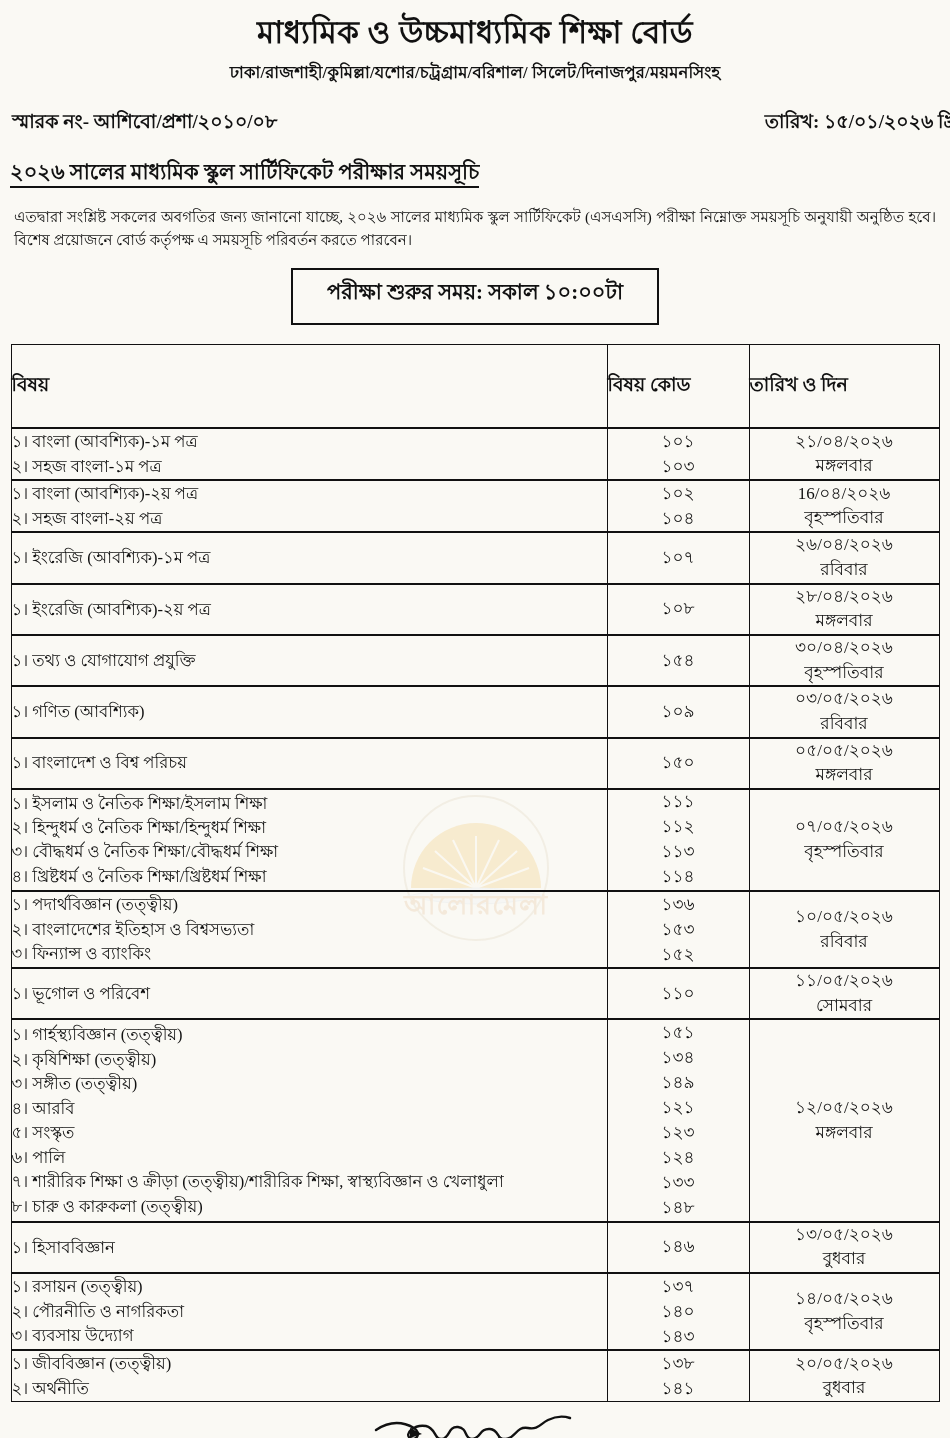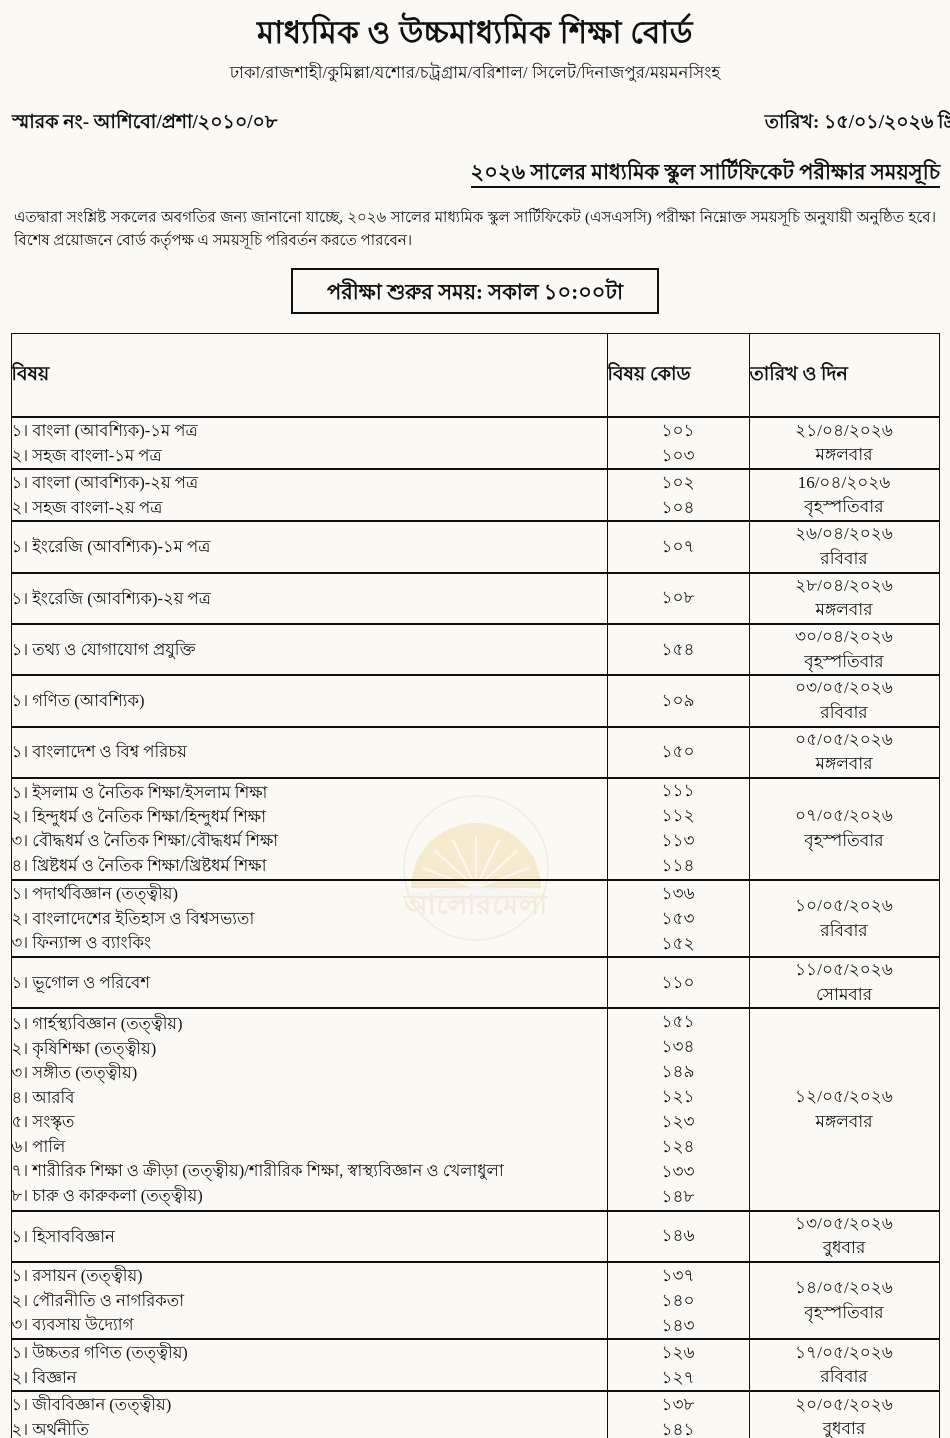--- a/index.html
+++ b/index.html
@@ -56,41 +56,41 @@
     text-align: center;
     font-size: 31px;
     font-weight: bold;
     letter-spacing: 0.5px;
     padding-top: 14px;
     line-height: 1.25;
   }
   .board-sub {
     text-align: center;
     font-size: 16.5px;
-    font-weight: normal;
+    font-weight: bold;
     padding-top: 7px;
     letter-spacing: 0.2px;
   }
 
   .memo-row {
     display: flex;
     justify-content: space-between;
     align-items: baseline;
     font-size: 19px;
     font-weight: bold;
     margin-top: 20px;
     padding: 0 2px;
   }
   .memo-right {
     white-space: nowrap;
     margin-right: -26px;
   }
 
   .doc-title {
-    text-align: right;
+    text-align: left;
     font-size: 21px;
     font-weight: bold;
     margin-top: 17px;
   }
   .doc-title span {
     border-bottom: 2px solid #111;
     padding-bottom: 2px;
   }
 
   .para {
@@ -101,21 +101,21 @@
     padding: 0 4px;
   }
 
   .time-box-wrap {
     display: flex;
     justify-content: center;
     margin-top: 16px;
   }
   .time-box {
     border: 2px solid #111;
-    padding: 6px 34px 1px 34px;
+    padding: 6px 34px 12px 34px;
     font-size: 21px;
     font-weight: bold;
     text-align: center;
     background: transparent;
   }
 
   
   table.routine {
     width: 928px;
     margin: 19px auto 0 auto;
@@ -424,34 +424,20 @@
               <span class="code-line">১৪০</span>
               <span class="code-line">১৪৩</span>
             </td>
             <td class="date">
               <span class="dline">১৪/০৫/২০২৬</span>
               <span class="dline">বৃহস্পতিবার</span>
             </td>
           </tr>
           <tr class="group-start">
             <td class="subject">
-              <span class="sub-line">১। উচ্চতর গণিত (তত্ত্বীয়)</span>
-              <span class="sub-line">২। বিজ্ঞান</span>
-            </td>
-            <td class="code">
-              <span class="code-line">১২৬</span>
-              <span class="code-line">১২৭</span>
-            </td>
-            <td class="date">
-              <span class="dline">১৭/০৫/২০২৬</span>
-              <span class="dline">রবিবার</span>
-            </td>
-          </tr>
-          <tr class="group-start">
-            <td class="subject">
               <span class="sub-line">১। জীববিজ্ঞান (তত্ত্বীয়)</span>
               <span class="sub-line">২। অর্থনীতি</span>
             </td>
             <td class="code">
               <span class="code-line">১৩৮</span>
               <span class="code-line">১৪১</span>
             </td>
             <td class="date">
               <span class="dline">২০/০৫/২০২৬</span>
               <span class="dline">বুধবার</span>

